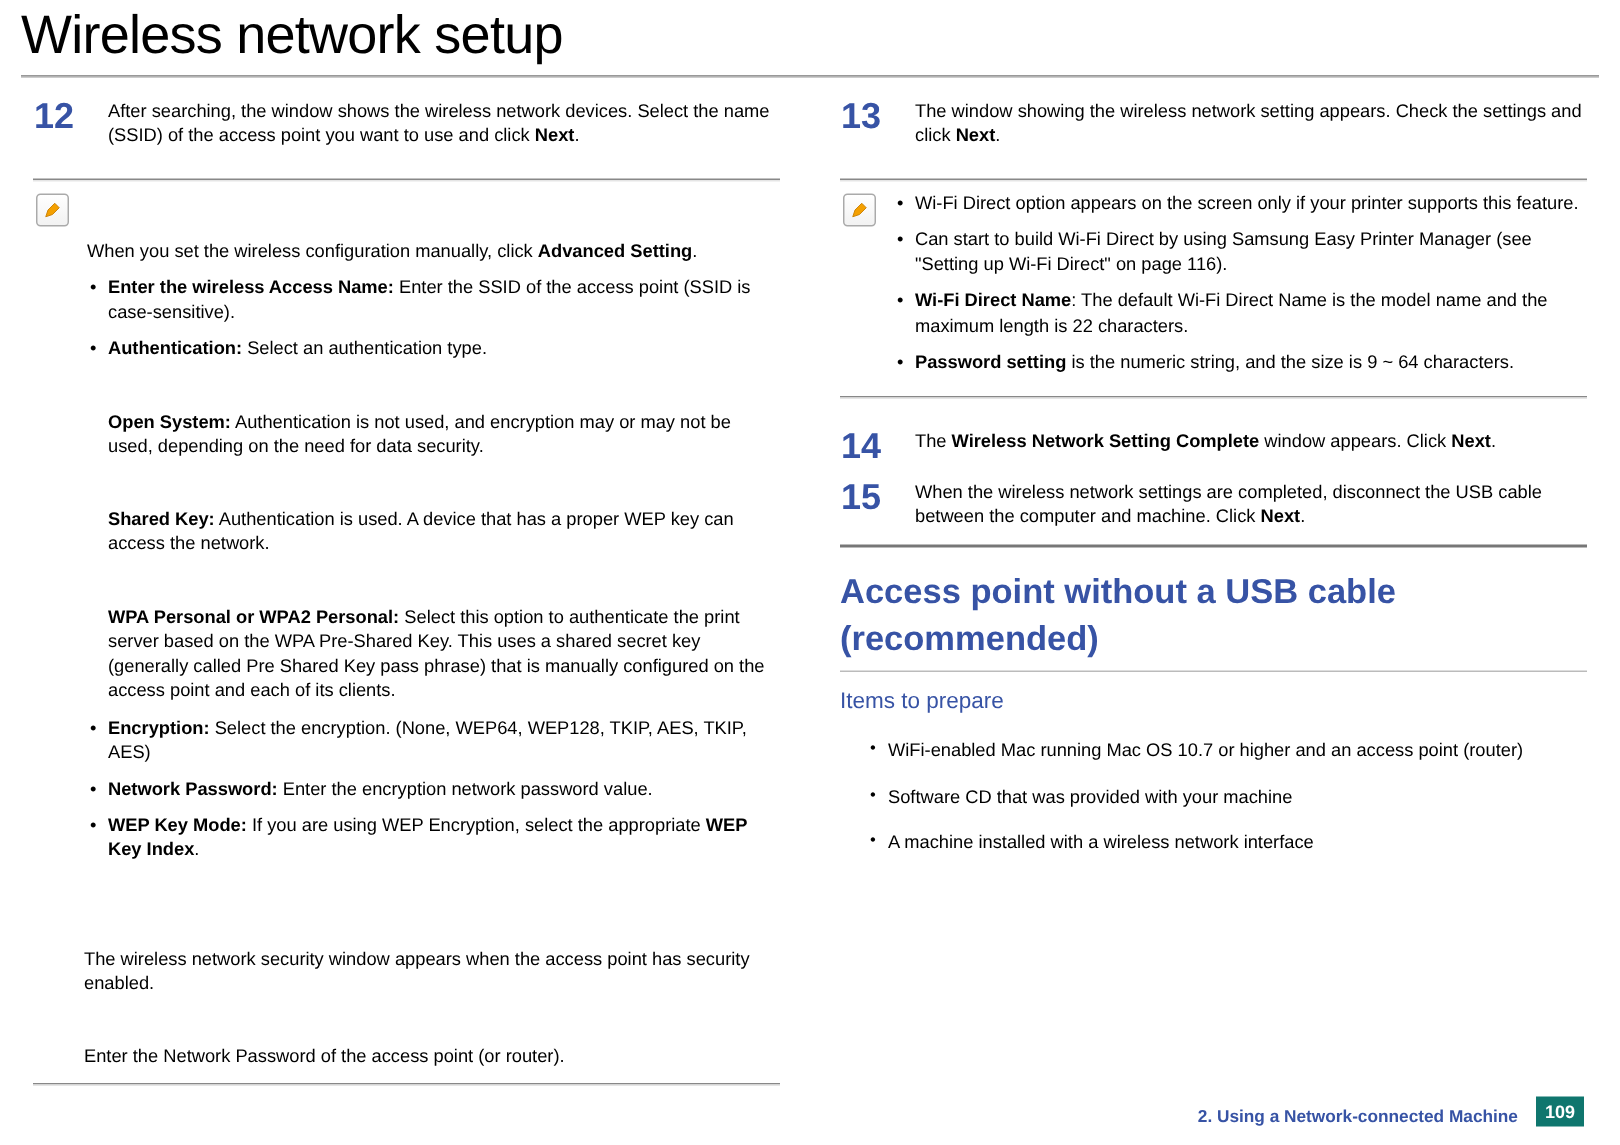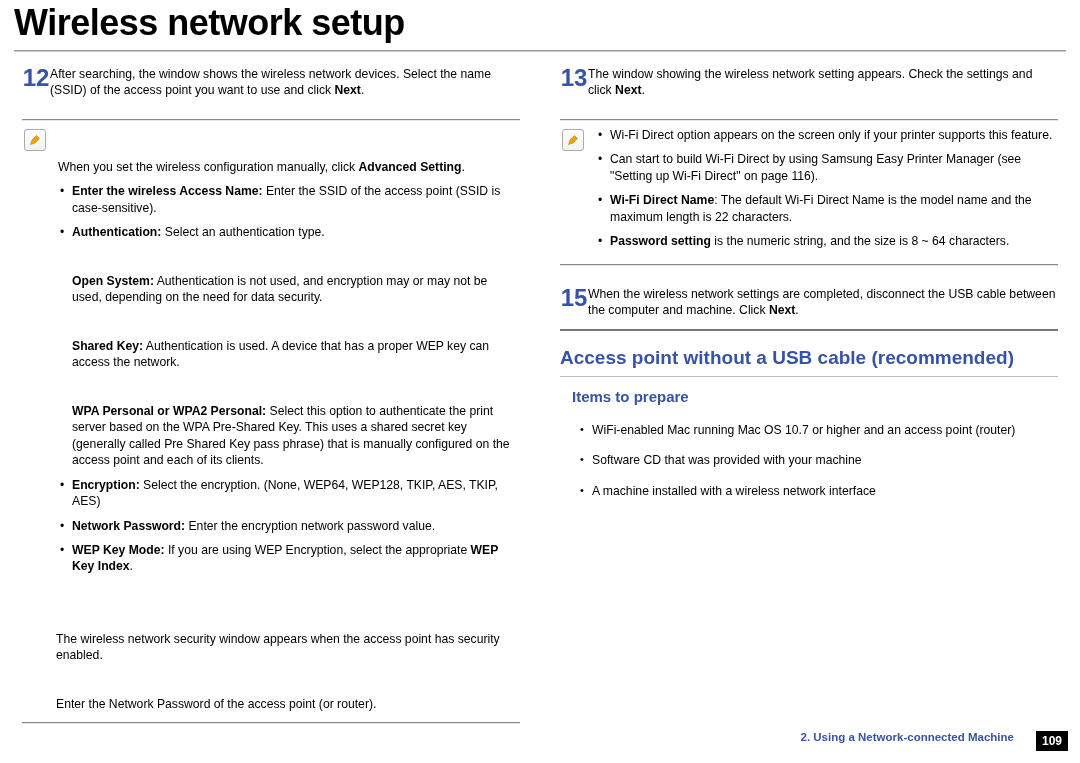--- a/index.html
+++ b/index.html
@@ -1,44 +1,44 @@
 <!DOCTYPE html>
 <html><head>
 <meta charset="utf-8">
 <style>
   * { margin: 0; padding: 0; box-sizing: border-box; }
   html, body { width: 1080px; height: 763px; font-family: "Segoe UI", "Helvetica Neue", Arial, sans-serif; background: #fff; color: #000; }
   body { position: relative; padding: 0; }
-  .page-title { font-size: 36px; font-weight: 700; padding: 2px 0 6px 14px; letter-spacing: -0.5px; }
+  .page-title { font-size: 36px; font-weight: 400; padding: 2px 0 6px 14px; letter-spacing: -0.5px; }
   .title-rule { height: 2px; background: #999; margin: 0 14px 8px 14px; border-bottom: 1px solid #ccc; }
   .columns { display: flex; gap: 40px; padding: 6px 22px 0 22px; }
   .col { flex: 1; font-size: 12.2px; line-height: 1.35; }
-  .step { display: flex; gap: 0; margin-bottom: 10px; }
+  .step { display: flex; gap: 22px; margin-bottom: 10px; }
   .step-num { font-size: 24px; font-weight: 700; color: #3753a5; line-height: 1; min-width: 28px; text-align: center; }
   .step-body { flex: 1; }
   .info-box { position: relative; margin: 10px 0 10px 0; padding: 10px 0 10px 0; }
   .info-rule { height: 0; border-top: 1px solid #888; border-bottom: 1px solid #e5e5e5; }
   .info-inner { display: flex; gap: 8px; padding: 6px 0; }
   .info-badge { width: 22px; height: 22px; border: 1px solid #aaa; border-radius: 3px; margin: 2px 4px 0 2px; display:flex; align-items:center; justify-content:center; background: linear-gradient(#fff,#f2f2f2); flex-shrink:0; }
   .info-content { flex: 1; }
   .bullet-list { list-style: none; padding-left: 0; }
   .bullet-list > li { position: relative; padding-left: 14px; margin-bottom: 8px; }
   .bullet-list > li::before { content: "•"; position: absolute; left: 2px; top: 0; }
   .bullet-list-plain { list-style: none; padding-left: 18px; }
   .bullet-list-plain > li { position: relative; padding-left: 14px; margin-bottom: 6px; margin-top: 14px; }
   .bullet-list-plain > li::before { content: "•"; position: absolute; left: 2px; top: 0; font-size: 11px; }
   b, strong { font-weight: 700; }
   .para { margin-bottom: 8px; margin-top: 32px; }
   .sub { padding-left: 0; margin-top: 2px; }
-  .section-h2 { font-size: 19px; font-weight: 700; color: #3753a5; margin: 14px 0 6px 0; }
+  .section-h2 { font-size: 23px; font-weight: 700; color: #3753a5; margin: 14px 0 6px 0; }
   .h2-rule-top { height: 2px; background: linear-gradient(#777,#777); margin-bottom: 4px; }
   .h2-rule-bottom { height: 1px; background: #bbb; margin-top: 2px; margin-bottom: 10px; }
-  .section-h3 { font-size: 15px; font-weight: 700; color: #3753a5; margin: 6px 0 6px 12px; }
-  .footer { position: absolute; bottom: 12px; right: 12px; display:flex; align-items:flex-start; gap:22px; font-size:11.5px; font-weight:700; color:#3753a5;}
-  .page-badge { background:#000000; color:#fff; padding:3px 6px; font-size:12px;}
+  .section-h3 { font-size: 15px; font-weight: 400; color: #3753a5; margin: 6px 0 6px 0; }
+  .footer { position: absolute; bottom: 12px; right: 24px; display:flex; align-items:flex-end; gap:12px; font-size:11.5px; font-weight:700; color:#3753a5;}
+  .page-badge { background:#0f766e; color:#fff; padding:3px 6px; font-size:12px;}
   .pencil { width: 12px; height: 12px; }
 </style>
 </head>
 <body>
 
 <div class="page-title">Wireless network setup</div>
 <div class="title-rule"></div>
 
 <div class="columns">
 
@@ -99,27 +99,33 @@
         <div class="info-badge">
           <svg class="pencil" viewBox="0 0 16 16">
               <path d="M2 14 L4 8 L10 2 L14 6 L8 12 L2 14 Z" fill="#f4a000" stroke="#c77d00" stroke-width="0.8"></path>
             </svg>
         </div>
         <div class="info-content">
           <ul class="bullet-list">
             <li>Wi-Fi Direct option appears on the screen only if your printer supports this feature.</li>
             <li>Can start to build Wi-Fi Direct by using Samsung Easy Printer Manager (see "Setting up Wi-Fi Direct" on page 116).</li>
             <li><b>Wi-Fi Direct Name</b><span>: The default Wi-Fi Direct Name is the model name and the maximum length is 22 characters.</span></li>
-            <li><b>Password setting</b><span> is the numeric string, and the size is 8 ~ 64 characters.</span></li>
+            <li><b>Password setting</b><span> is the numeric string, and the size is 9 ~ 64 characters.</span></li>
           </ul>
         </div>
       </div>
       <div class="info-rule"></div>
     </div>
 
+    <div class="step">
+      <div class="step-num">14</div>
+      <div class="step-body">
+        <span>The </span><b>Wireless Network Setting Complete</b><span> window appears. Click </span><b>Next</b><span>.</span>
+      </div>
+    </div>
 
     <div class="step">
       <div class="step-num">15</div>
       <div class="step-body">
         <span>When the wireless network settings are completed, disconnect the USB cable between the computer and machine. Click </span><b>Next</b><span>.</span>
       </div>
     </div>
 
     <div class="h2-rule-top"></div>
     <div class="section-h2">Access point without a USB cable (recommended)</div>

